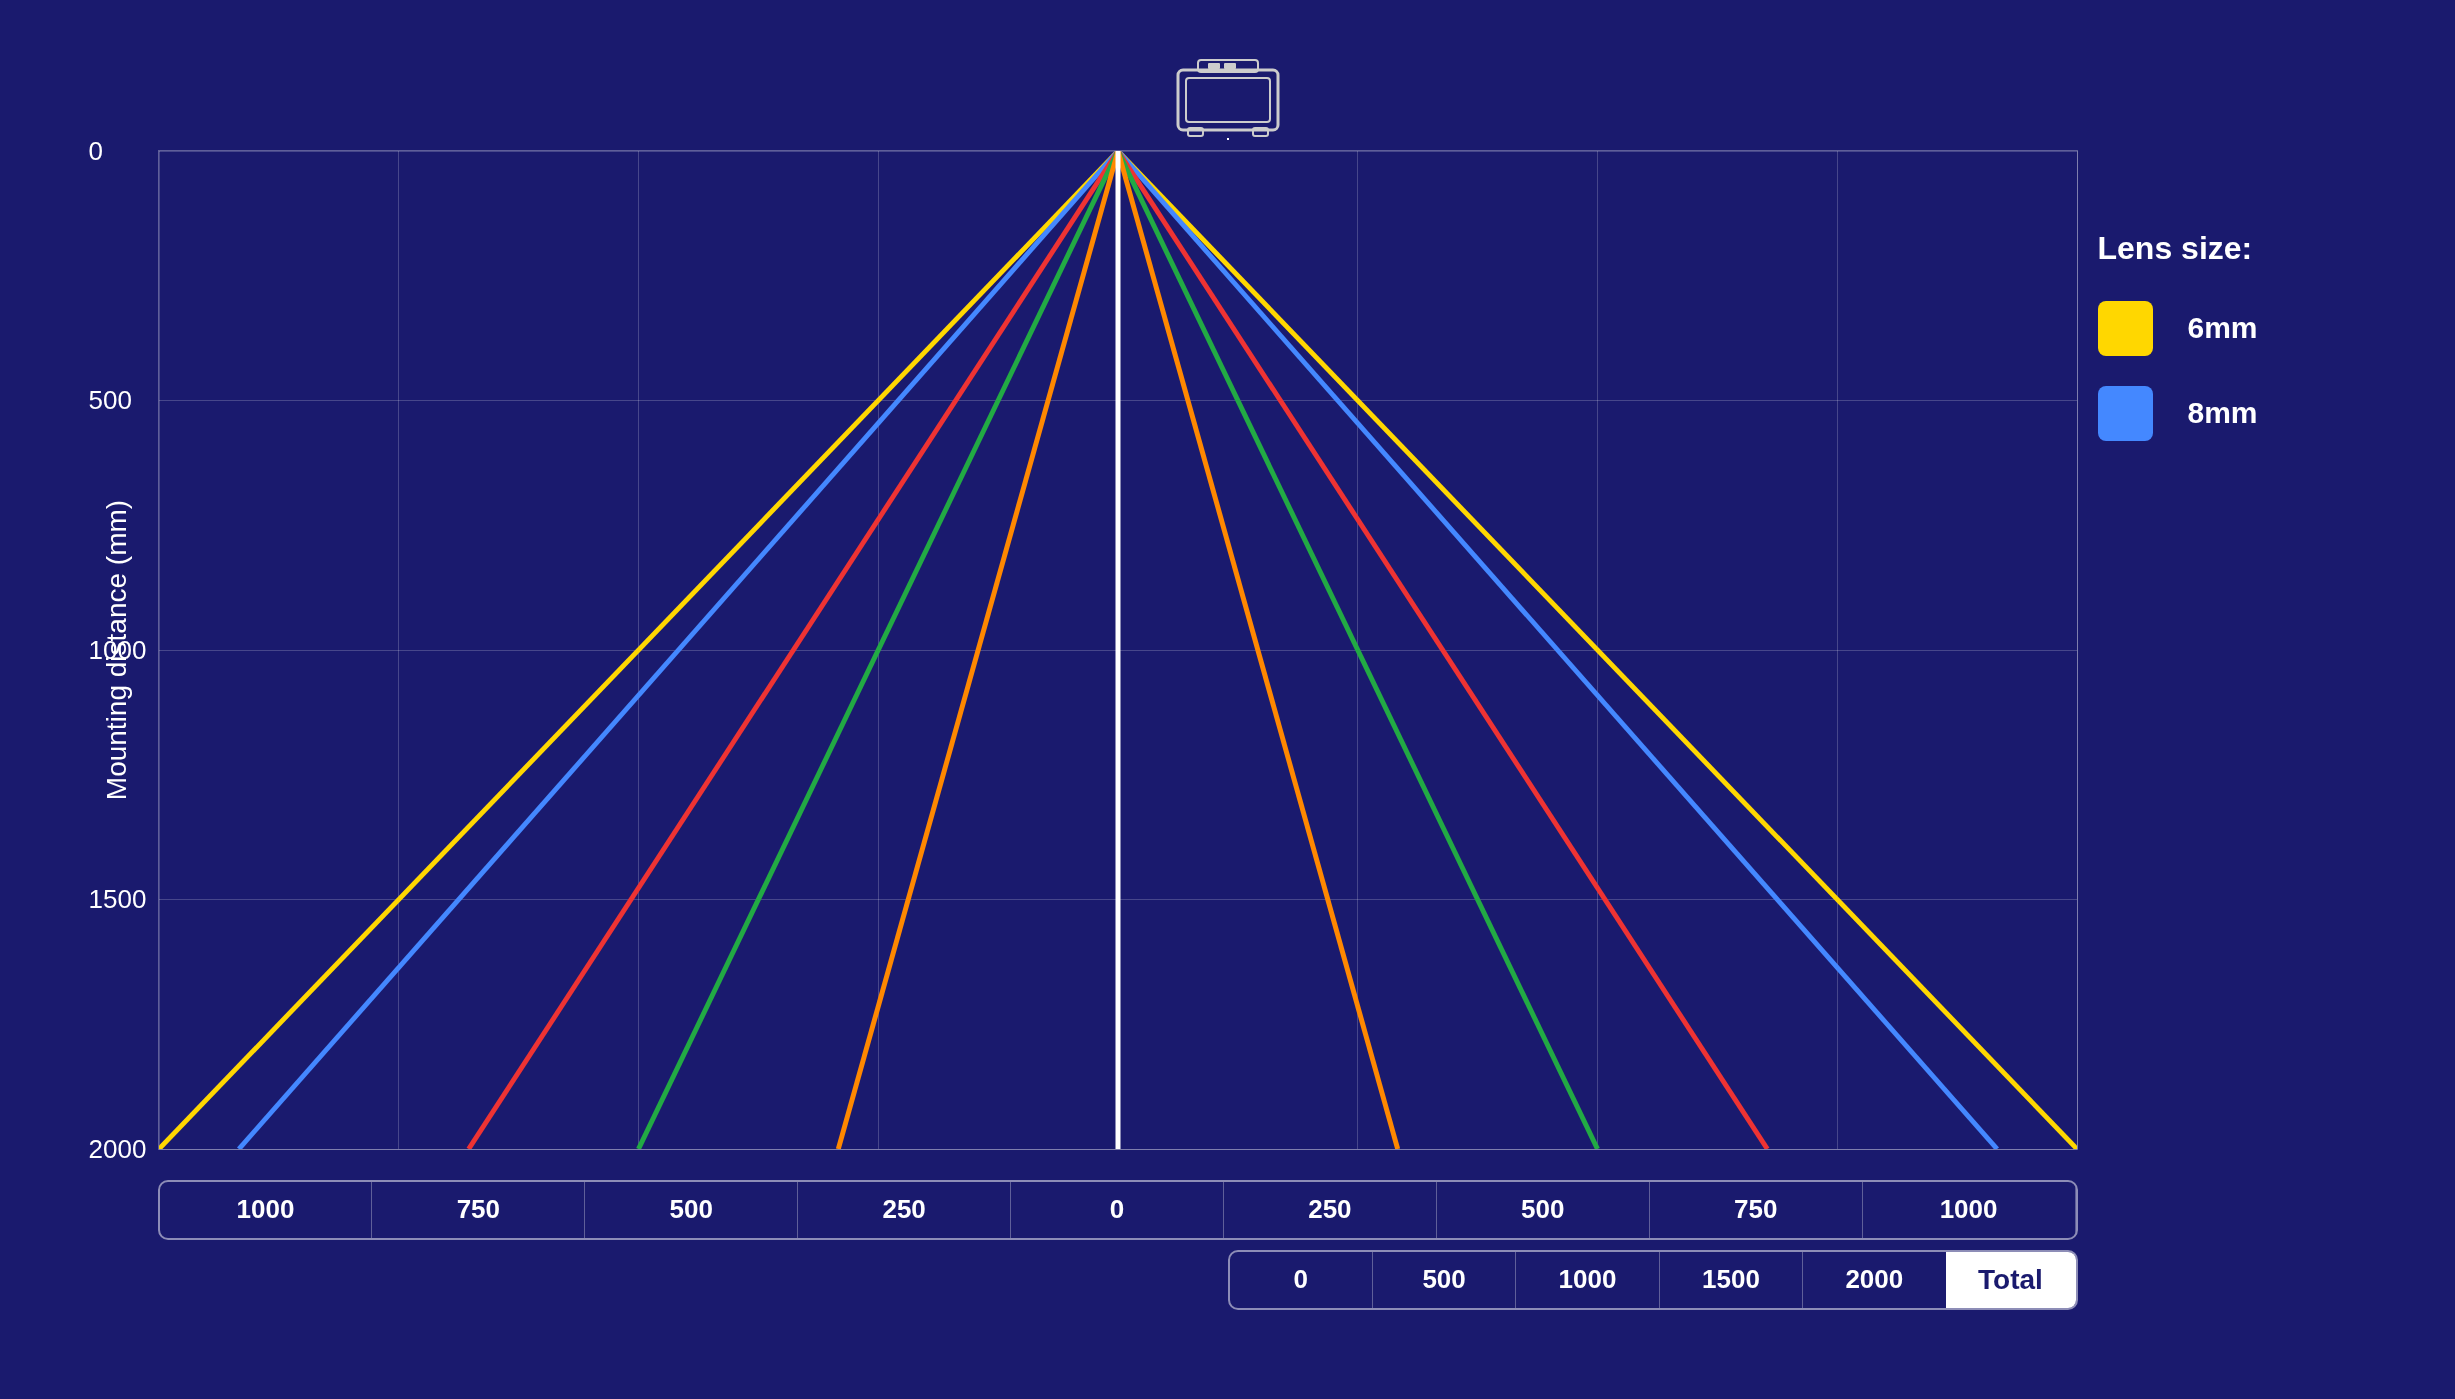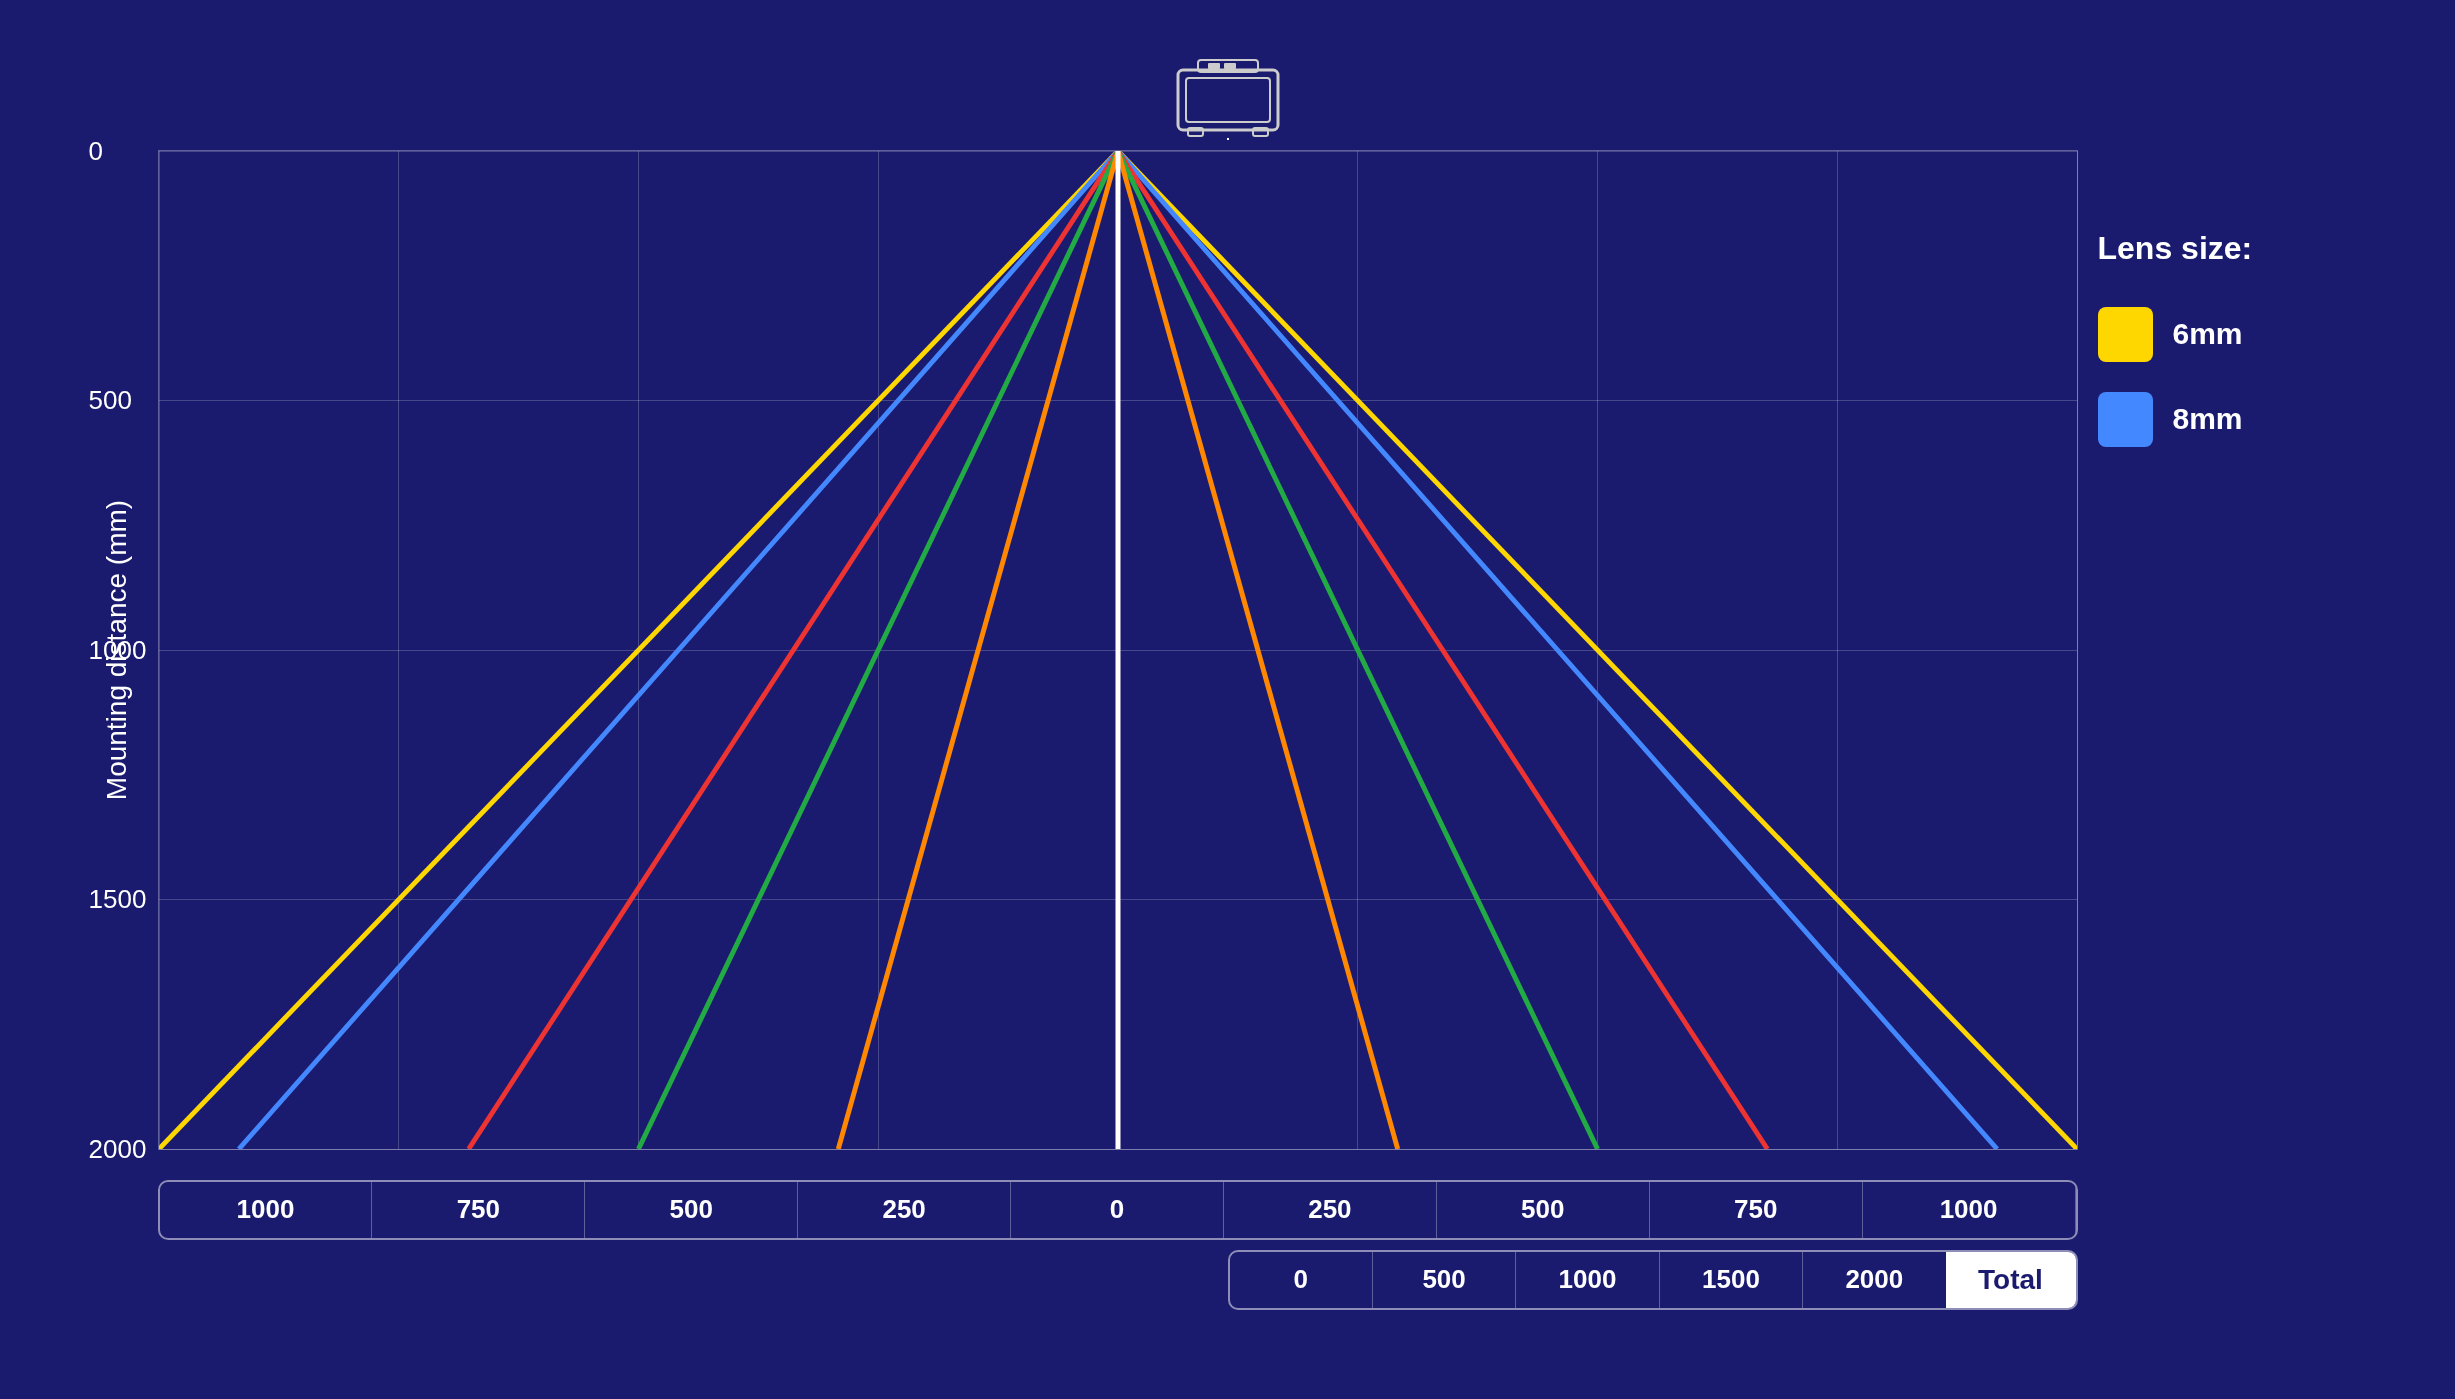--- a/index.html
+++ b/index.html
@@ -102,26 +102,26 @@
       right: 20px;
       width: 260px;
       display: flex;
       flex-direction: column;
       gap: 30px;
     }
     .legend-title {
       font-size: 32px;
       font-weight: bold;
       color: white;
-      margin-bottom: 10px;
+      margin-bottom: 4px;
     }
     .legend-item {
       display: flex;
       align-items: center;
-      gap: 20px;
+      gap: 35px;
     }
     .legend-swatch {
       width: 55px;
       height: 55px;
       border-radius: 8px;
       flex-shrink: 0;
     }
     .legend-text {
       font-size: 30px;
       color: white;

